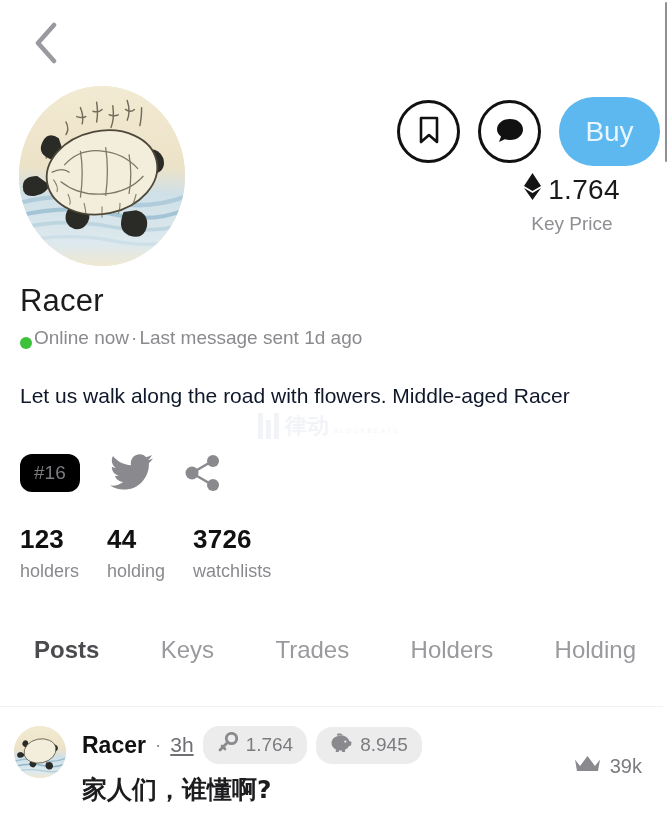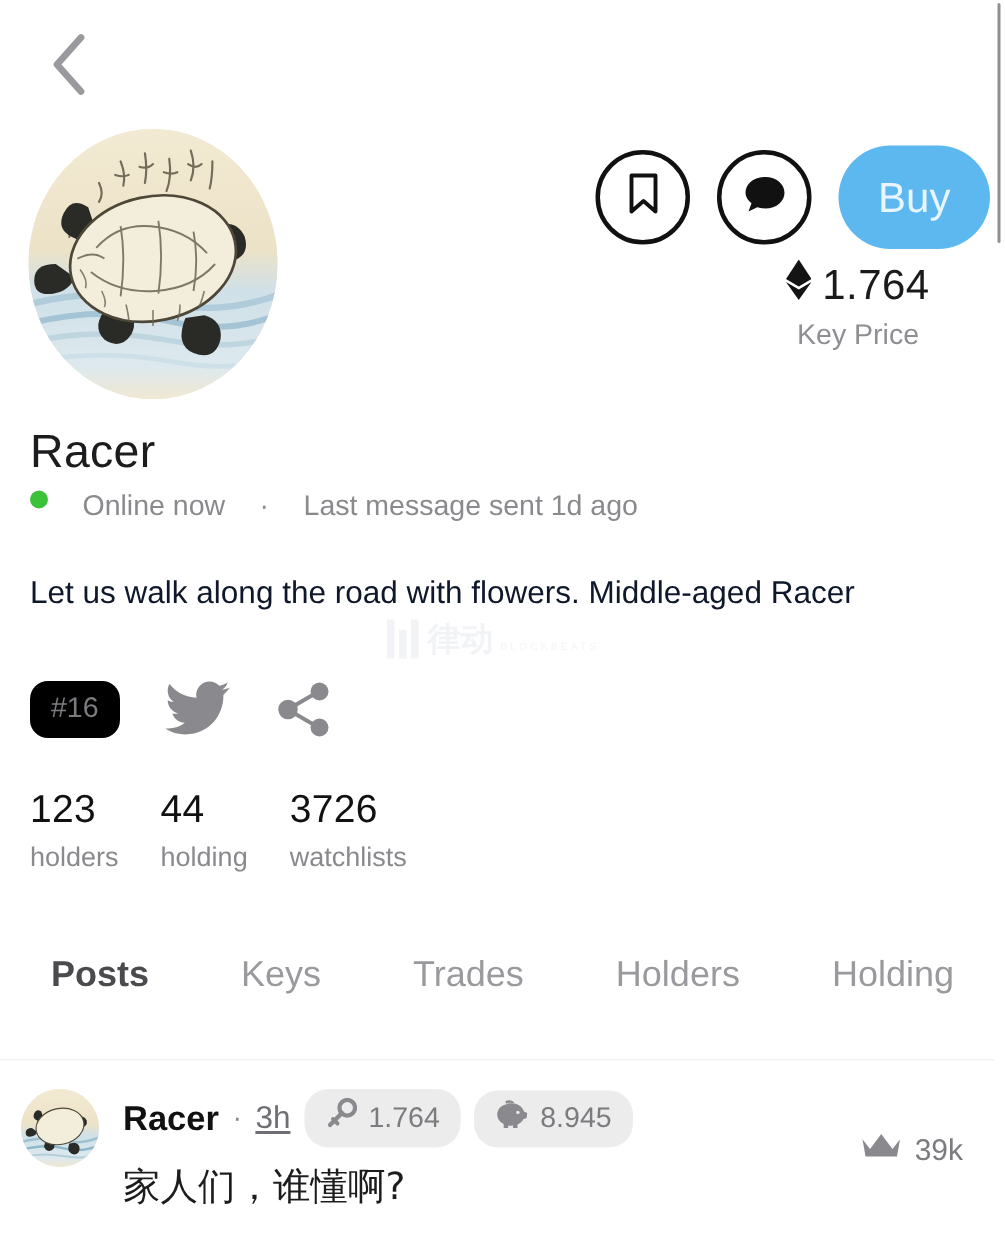--- a/index.html
+++ b/index.html
@@ -76,21 +76,21 @@
   }
 
   
   .name {
     position: absolute; left: 20px; top: 283px;
     font-size: 31px; color: #1c1c1e; font-weight: 400;
     letter-spacing: .2px;
   }
   .status-line {
     position: absolute; left: 20px; top: 327px;
-    display: flex; align-items: flex-start; gap: 23px;
+    display: flex; align-items: flex-end; gap: 2px;
     font-size: 19px; color: #8a8a8e;
   }
   .dot-online {
     width: 12px; height: 12px; border-radius: 50%;
     background: #3cc13b; flex: 0 0 12px;
   }
   .bio {
     position: absolute; left: 20px; top: 382px;
     right: 10px;
     font-size: 21px; color: #0f172a; line-height: 1.35;
@@ -127,21 +127,21 @@
   }
   .icon-btn { cursor: pointer; display: flex; align-items: center; }
 
   
   .stats {
     position: absolute; left: 20px; top: 524px;
     display: flex; align-items: flex-start; gap: 28px;
   }
   .stat { text-align: left; }
   .stat .num {
-    font-size: 26px; color: #111; font-weight: 400; letter-spacing: .2px;
+    font-size: 26px; color: #111; font-weight: 700; letter-spacing: .2px;
   }
   .stat .lbl {
     margin-top: 6px;
     font-size: 18px; color: #8a8a8e;
   }
 
   
   .tabs {
     position: absolute; left: 0; top: 630px;
     width: 670px;
@@ -179,20 +179,21 @@
     display: inline-flex; align-items: center; gap: 8px;
     background: #ececec; border-radius: 16px;
     padding: 6px 14px;
     font-size: 19px; color: #7c7c80;
     cursor: pointer;
   }
   .post-text {
     margin-top: 9px;
     font-size: 25px; color: #1c1c1e;
     font-family: "DejaVu Sans", "Liberation Sans", sans-serif;
+    font-weight: bold;
   }
   .post-score {
     position: absolute; right: 28px; top: 754px;
     display: flex; align-items: center; gap: 9px;
     font-size: 20px; color: #7c7c80;
   }
 
   
   .scrollbar-track {
     position: absolute; right: 0; top: 0; width: 7px; height: 840px;

